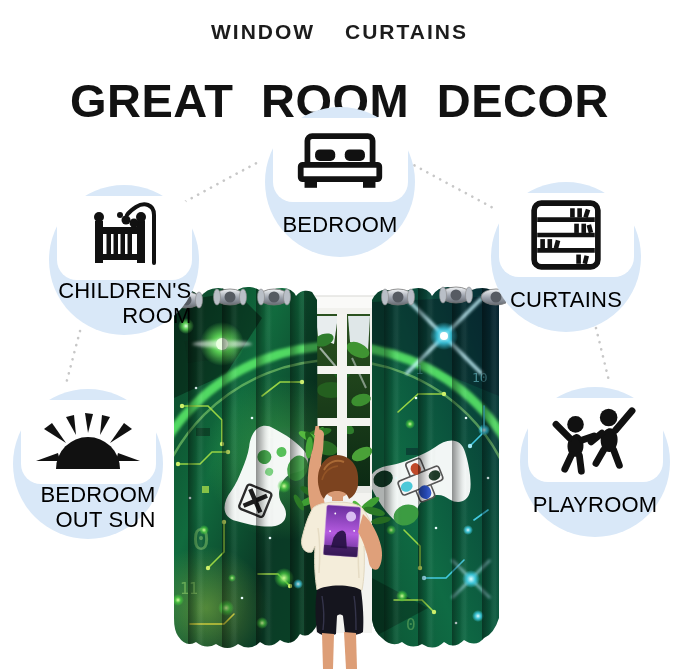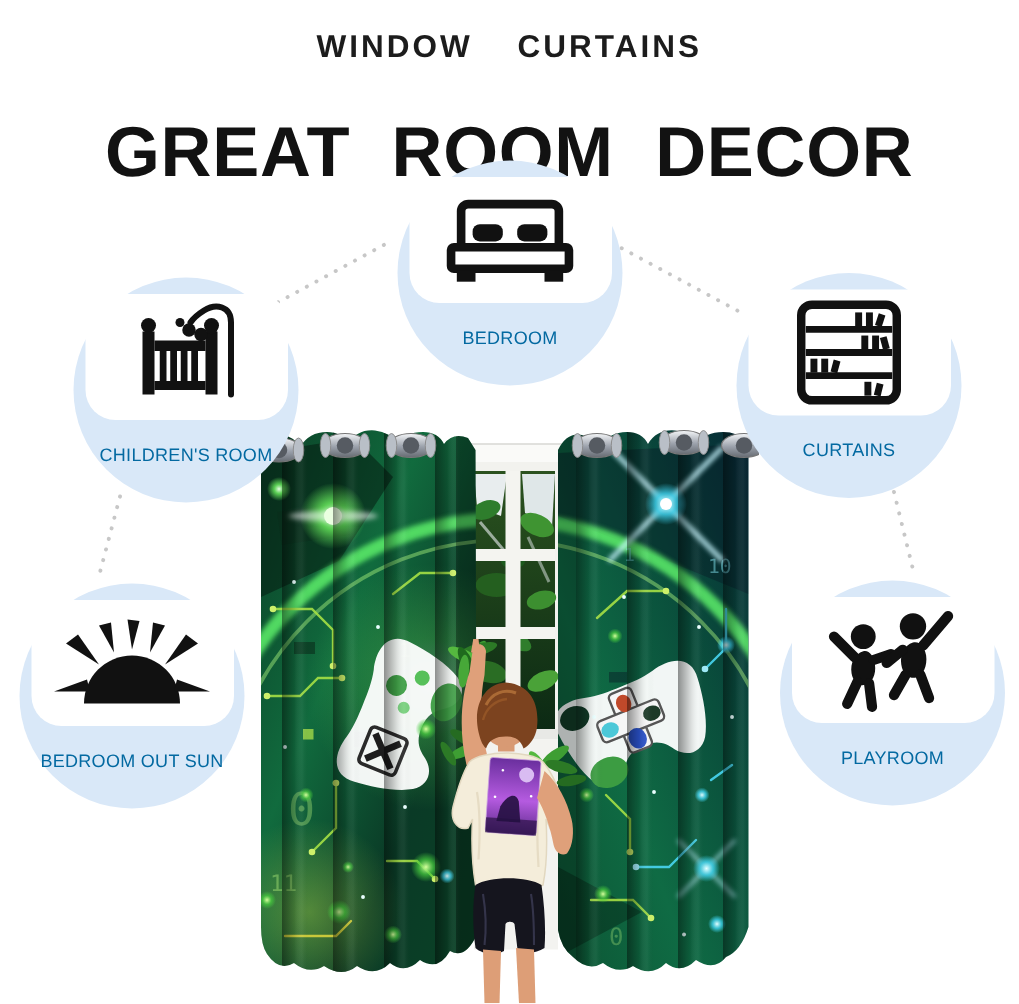--- a/index.html
+++ b/index.html
@@ -7,21 +7,21 @@
         font-family:"Liberation Sans",sans-serif;-webkit-font-smoothing:antialiased;}
   .hdr{position:absolute;left:0;width:679px;text-align:center;color:#1c1c1c;}
   .hdr.sub{top:20px;font-size:21px;font-weight:700;letter-spacing:2px;word-spacing:22px;}
   .hdr.main{top:37px;font-size:47px;font-weight:700;letter-spacing:0.5px;word-spacing:14px;color:#121212;margin-top:36px;}
   .connectors{position:absolute;left:0;top:0;z-index:1;}
   .product{position:absolute;left:166px;top:278px;width:340px;height:391px;z-index:2;}
   .badge{position:absolute;width:150px;height:150px;border-radius:50%;background:#d9e8f8;z-index:3;}
   .badge-inner{position:absolute;left:5%;right:5%;top:7%;height:56%;background:#ffffff;border-radius:20px;
                display:flex;align-items:center;justify-content:center;}
   .badge-label{position:absolute;left:5%;right:5%;top:63%;bottom:5%;display:flex;align-items:center;justify-content:center;
-               text-align:right;font-size:12px;line-height:1.13;color:#0369a1;letter-spacing:0.2px;}
+               text-align:right;font-size:22px;line-height:1.13;color:#000000;letter-spacing:0.2px;}
 </style>
 </head>
 <body>
 
 <div class="page">
 
   <div class="hdr sub">WINDOW CURTAINS</div>
   <div class="hdr main">GREAT ROOM DECOR</div>
 
   <svg class="connectors" width="679" height="669">

